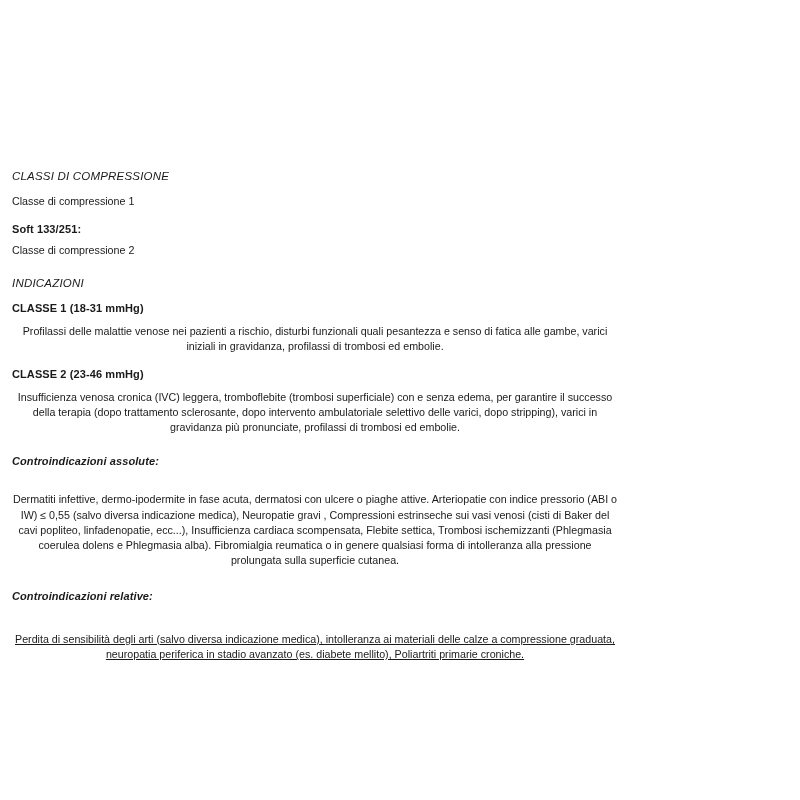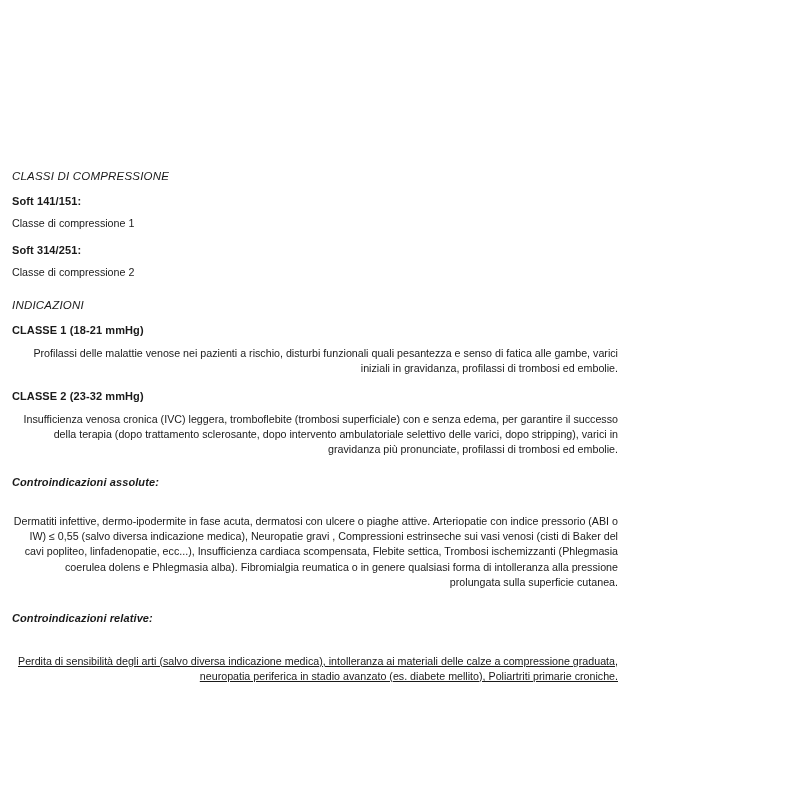--- a/index.html
+++ b/index.html
@@ -41,21 +41,21 @@
   }
   .body-line {
     font-size: 10.7px;
     line-height: 1.3;
     margin: 0 0 11px 0;
   }
   .para {
     font-size: 10.7px;
     line-height: 1.42;
     margin: 0 0 12px 0;
-    text-align: right;
+    text-align: center;
   }
   .gap-sm { height: 5px; }
 
   .block-compression .sub-head { margin-bottom: 8px; }
   .block-compression .body-line { margin-bottom: 14px; }
 
   .block-indicazioni .sub-head { margin-bottom: 8px; }
   .block-indicazioni .para { margin-bottom: 14px; }
 
   .block-controindicazioni .sub-head { margin-bottom: 10px; font-style: italic; }
@@ -63,33 +63,32 @@
   .block-controindicazioni .sub-head.second { margin-bottom: 28px; }
   .block-controindicazioni .para.last { margin-bottom: 0; text-decoration: underline; }
 </style>
 </head>
 <body>
 
 <div class="page">
 
   <div class="section block-compression">
     <div class="sec-title">CLASSI DI COMPRESSIONE</div>
-    <div class="sub-head">Soft 141/151:</div>
     <div class="body-line">Classe di compressione 1</div>
-    <div class="sub-head">Soft 314/251:</div>
+    <div class="sub-head">Soft 133/251:</div>
     <div class="body-line">Classe di compressione 2</div>
   </div>
 
   <div class="gap-sm"></div>
 
   <div class="section block-indicazioni">
     <div class="sec-title">INDICAZIONI</div>
-    <div class="sub-head">CLASSE 1 (18-21 mmHg)</div>
+    <div class="sub-head">CLASSE 1 (18-31 mmHg)</div>
     <div class="para">Profilassi delle malattie venose nei pazienti a rischio, disturbi funzionali quali pesantezza e senso di fatica alle gambe, varici iniziali in gravidanza, profilassi di trombosi ed embolie.</div>
-    <div class="sub-head">CLASSE 2 (23-32 mmHg)</div>
+    <div class="sub-head">CLASSE 2 (23-46 mmHg)</div>
     <div class="para">Insufficienza venosa cronica (IVC) leggera, tromboflebite (trombosi superficiale) con e senza edema, per garantire il successo della terapia (dopo trattamento sclerosante, dopo intervento ambulatoriale selettivo delle varici, dopo stripping), varici in gravidanza più pronunciate, profilassi di trombosi ed embolie.</div>
   </div>
 
   <div class="gap-sm"></div>
 
   <div class="section block-controindicazioni">
     <div class="sub-head">Controindicazioni assolute:</div>
     <div class="para">Dermatiti infettive, dermo-ipodermite in fase acuta, dermatosi con ulcere o piaghe attive. Arteriopatie con indice pressorio (ABI o IW) ≤ 0,55 (salvo diversa indicazione medica), Neuropatie gravi , Compressioni estrinseche sui vasi venosi (cisti di Baker del cavi popliteo, linfadenopatie, ecc...), Insufficienza cardiaca scompensata, Flebite settica, Trombosi ischemizzanti (Phlegmasia coerulea dolens e Phlegmasia alba). Fibromialgia reumatica o in genere qualsiasi forma di intolleranza alla pressione prolungata sulla superficie cutanea.</div>
     <div class="sub-head second">Controindicazioni relative:</div>
     <div class="para last">Perdita di sensibilità degli arti (salvo diversa indicazione medica), intolleranza ai materiali delle calze a compressione graduata, neuropatia periferica in stadio avanzato (es. diabete mellito), Poliartriti primarie croniche.</div>

